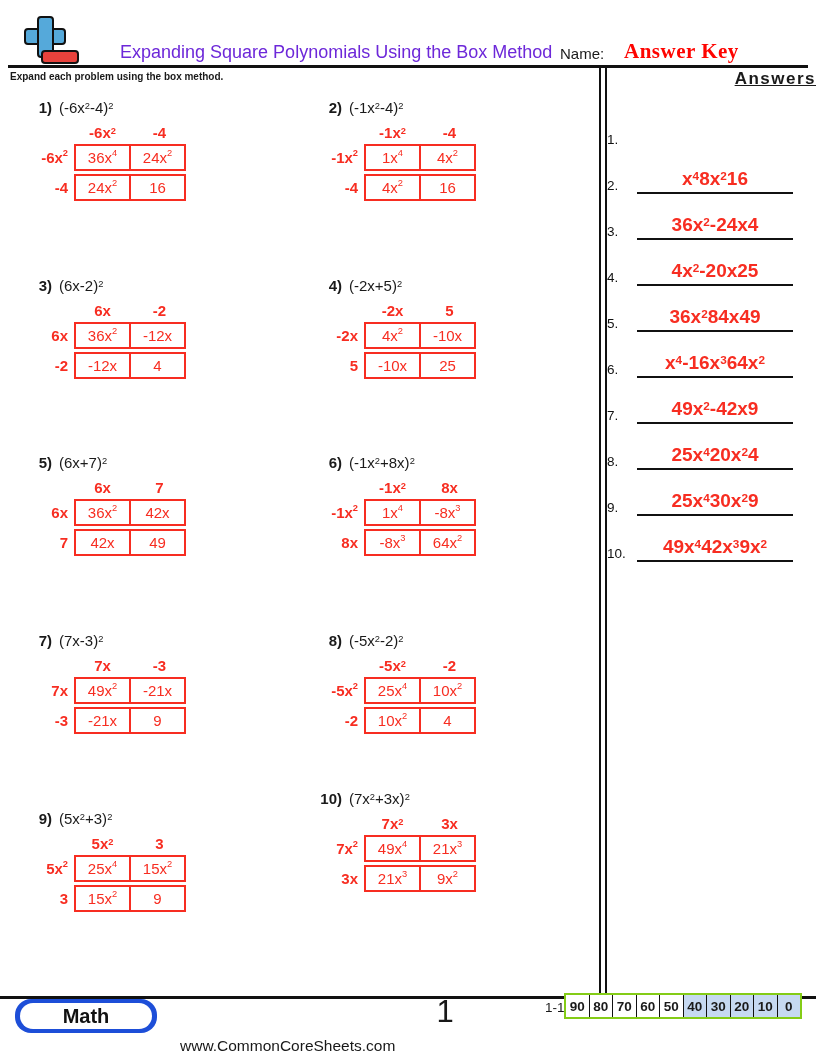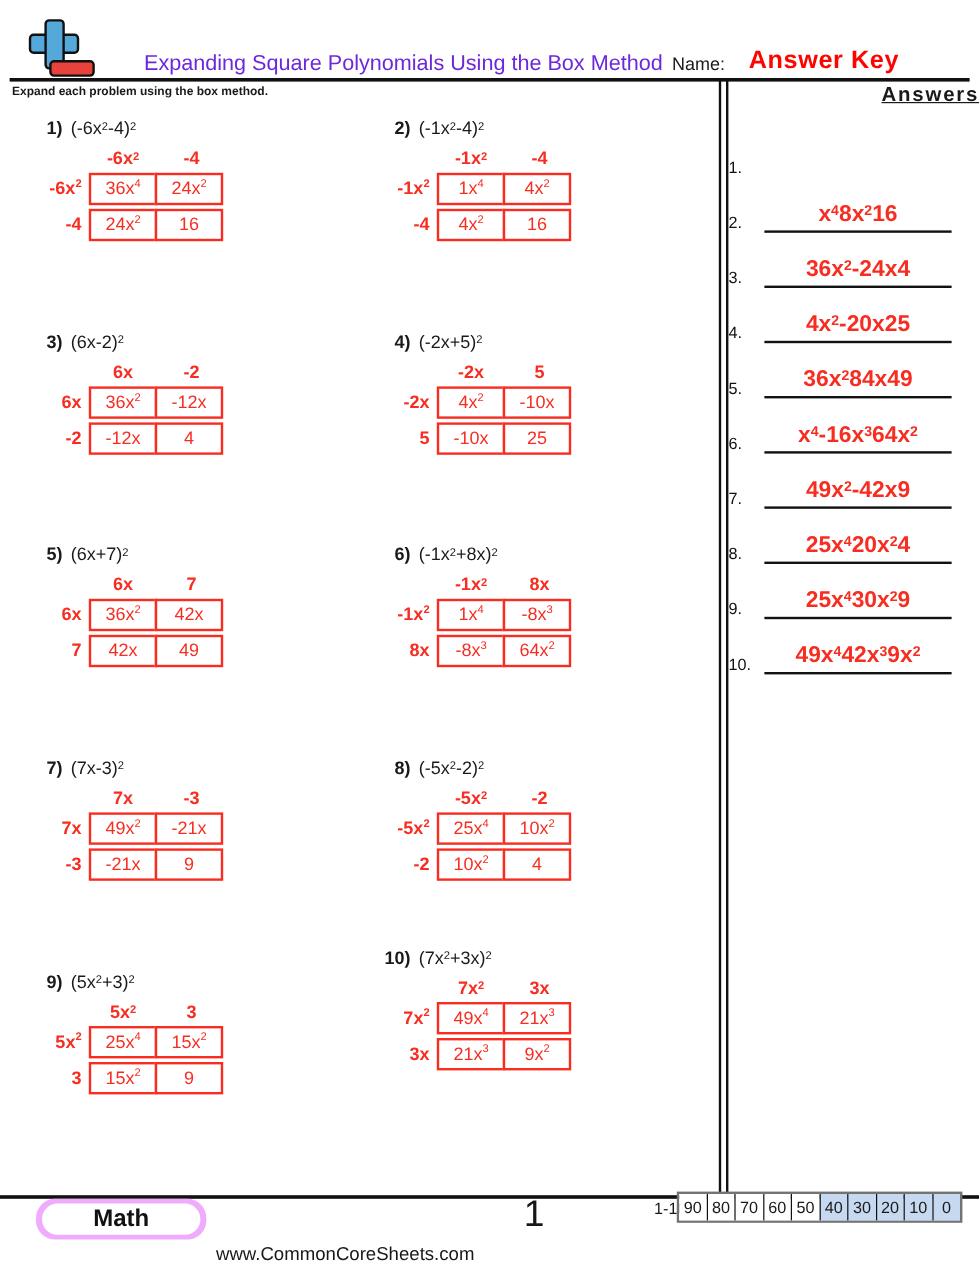--- a/index.html
+++ b/index.html
@@ -6,21 +6,21 @@
   .page{position:relative;width:816px;height:1056px;background:#fff;overflow:hidden;
         font-family:"Liberation Sans","DejaVu Sans",sans-serif;color:#1a1a1a;}
 
   
   .logo{position:absolute;left:24px;top:16px;width:56px;height:52px;}
   .logo .pv{position:absolute;left:13px;top:0;width:13px;height:38px;background:var(--logo-blue,#55a9da);border:2.5px solid #111;border-radius:4px;}
   .logo .ph{position:absolute;left:0;top:12px;width:38px;height:13px;background:var(--logo-blue,#55a9da);border:2.5px solid #111;border-radius:4px;}
   .logo .pm{position:absolute;left:17px;top:34px;width:34px;height:10px;background:var(--logo-red,#e8423c);border:2.5px solid #111;border-radius:4px;}
   .doc-title{position:absolute;left:120px;top:42px;font-size:18px;color:#6d28d9;}
   .name-label{position:absolute;left:560px;top:45px;font-size:15px;}
-  .answer-key{position:absolute;left:624px;top:39px;font-size:21px;font-weight:bold;color:var(--answer-key-red,#fe0400);letter-spacing:.5px;}
+  .answer-key{position:absolute;left:624px;top:39px;font-size:21px;font-weight:bold;color:var(--answer-key-red,#fe0400);letter-spacing:.5px;font-family:Liberation Serif, serif;}
   .header-rule{position:absolute;left:8px;top:65px;width:800px;height:2.5px;background:#111;}
   .instruction{position:absolute;left:10px;top:71px;font-size:10px;font-weight:bold;}
   .answers-title{position:absolute;left:640px;top:69px;width:176px;text-align:right;font-size:17px;font-weight:bold;letter-spacing:1.5px;text-decoration:underline;}
 
   
   .vline1{position:absolute;left:599px;top:66px;width:2px;height:928px;background:#111;}
   .vline2{position:absolute;left:605px;top:66px;width:2px;height:928px;background:#111;}
 
   
   .problem{position:absolute;width:280px;}
@@ -39,27 +39,27 @@
 
   
   .answers-panel{position:absolute;left:607px;top:104px;width:202px;}
   .answer-row{display:flex;align-items:flex-end;height:44px;margin-bottom:2px;}
   .answer-num{width:30px;flex:none;font-size:13.5px;color:#111;padding-bottom:1px;}
   .answer-line{flex:1;margin-right:16px;border-bottom:2px solid #111;text-align:center;padding-bottom:2px;}
   .answer-value{color:var(--accent-red,#f72d21);font-weight:bold;font-size:19px;line-height:1.15;}
 
   
   .footer-rule{position:absolute;left:0;top:996px;width:816px;height:2.5px;background:#111;}
-  .math-badge{position:absolute;left:30px;top:999px;width:142px;height:34px;background:#f0abfc;border-radius:16px;}
+  .math-badge{position:absolute;left:15px;top:999px;width:142px;height:34px;background:#1d4ed8;border-radius:16px;}
   .math-badge .inner{position:absolute;left:5px;top:4px;right:5px;bottom:4px;background:#fff;border-radius:13px;
         display:flex;align-items:center;justify-content:center;font-size:20px;font-weight:bold;color:#111;}
   .website{position:absolute;left:180px;top:1007px;font-size:15.5px;color:#181818;margin-top:30px;}
   .page-num{position:absolute;left:400px;top:994px;width:90px;text-align:center;font-size:31px;color:#181818;}
   .score-label{position:absolute;left:545px;top:1000px;font-size:13.5px;}
-  .score-table{position:absolute;left:564px;top:993px;display:flex;border:2px solid #737373;}
+  .score-table{position:absolute;left:564px;top:993px;display:flex;border:2px solid #84cc16;font-weight:bold;}
   .score-cell{width:22.5px;height:22px;border-left:1.5px solid #111;display:flex;align-items:center;justify-content:center;
         font-size:13.5px;background:#fff;}
   .score-cell:first-child{border-left:none;}
   .score-cell.shaded{background:var(--score-shade-blue,#c6d9f1);}
 </style>
 </head>
 <body>
 
 <div class="page">
 

